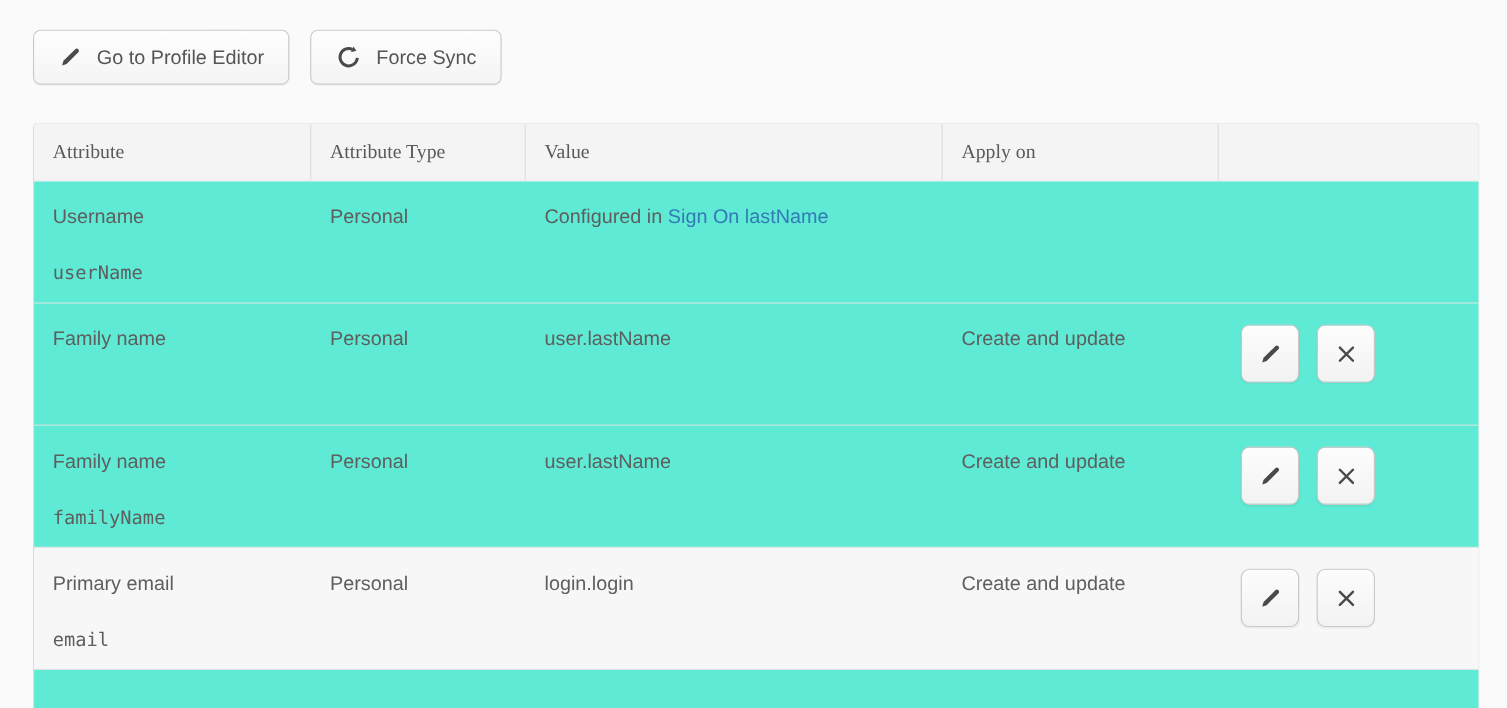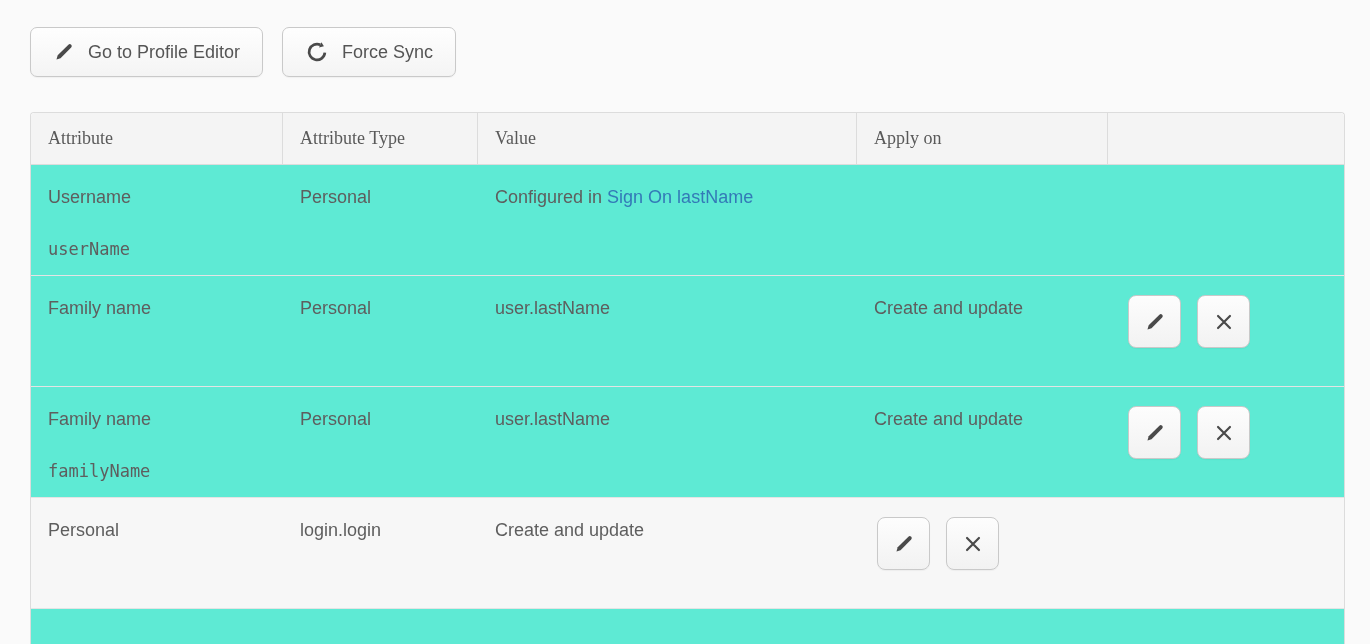--- a/index.html
+++ b/index.html
@@ -149,20 +149,24 @@
         <span class="ic">
           <svg width="22" height="22" viewBox="0 0 24 24">
             <path d="M5.5 5.5 L18.5 18.5 M18.5 5.5 L5.5 18.5" stroke="#4a4a4a" stroke-width="2.4" stroke-linecap="round"></path>
           </svg>
         </span>
       </button>
     </div>
   </div>
 
   <div class="trow shaded">
+    <div class="td">
+      <div>Primary email</div>
+      <div class="attr-key">email</div>
+    </div>
     <div class="td">Personal</div>
     <div class="td">login.login</div>
     <div class="td">Create and update</div>
     <div class="td actions">
       <button class="icon-btn">
         <span class="ic">
           <svg width="22" height="22" viewBox="0 0 24 24" fill="#4a4a4a">
             <path d="M3.8 20.2l1.3-4.6L16.8 4a2.15 2.15 0 0 1 3.04 3.04L8.2 18.7 3.8 20.2z"></path>
           </svg>
         </span>

